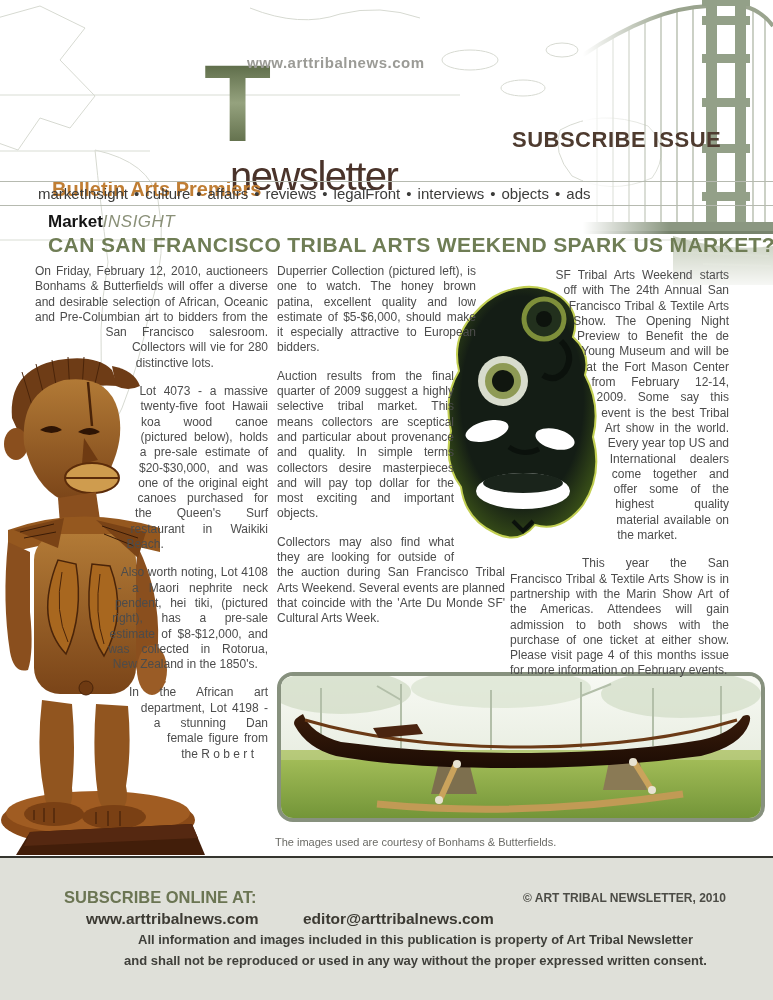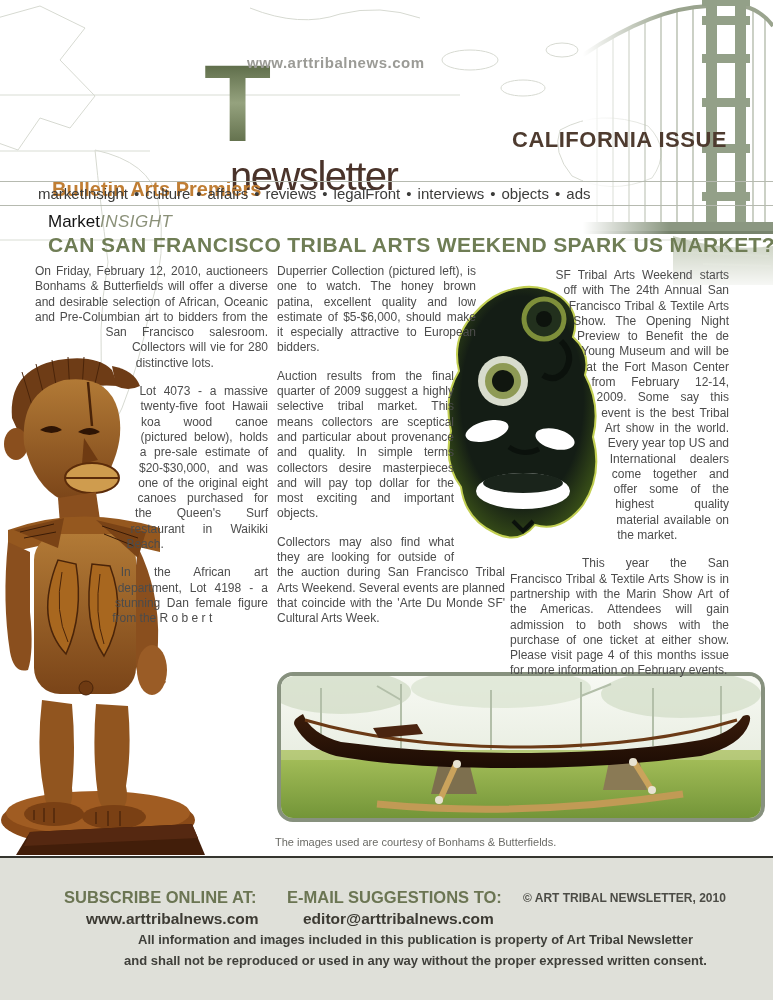--- a/index.html
+++ b/index.html
@@ -29,21 +29,21 @@
   .issue{position:absolute;left:512px;top:127px;font-size:22px;font-weight:bold;color:#4e3b2f;
          letter-spacing:.5px;z-index:2;}
 
   
   .nav{position:absolute;left:0;top:181px;width:773px;height:25px;box-sizing:border-box;
        border-top:1px solid #b6bab0;border-bottom:1px solid #b6bab0;display:flex;align-items:center;
        padding-left:38px;gap:6px;font-size:15px;color:#3c3c3a;z-index:2;}
   .nav .bullet{font-size:15px;color:#3c3c3a;}
 
   .mi{position:absolute;left:48px;top:212px;z-index:2;font-size:17px;}
-  .mi-b{font-weight:normal;color:#141414;}
+  .mi-b{font-weight:bold;color:#141414;}
   .mi-i{font-style:italic;color:#8a9078;letter-spacing:.5px;}
 
   .headline{position:absolute;left:48px;top:233px;font-size:21px;font-weight:bold;color:#6f7d55;
             letter-spacing:.4px;white-space:nowrap;z-index:2;}
 
   
   .col{position:absolute;font-size:12px;line-height:15.3px;color:#4c4c4c;text-align:justify;z-index:2;}
   .col p{margin:0 0 13px 0;}
   .c1{left:35px;top:264px;width:233px;}
   .c2{left:277px;top:264px;width:199px;}
@@ -147,21 +147,21 @@
       </g>
       <rect width="115" height="285" fill="url(#bfade)"></rect>
       <rect y="238" width="190" height="47" fill="url(#bfadeB)" opacity="0.85"></rect>
     </svg>
   </div>
 
   <div class="logo-t">T</div>
   <div class="logo-url">www.arttribalnews.com</div>
   <div class="logo-newsletter">newsletter</div>
   <div class="logo-tagline">Bulletin Arts Premiers</div>
-  <div class="issue">CALIFORNIA ISSUE</div>
+  <div class="issue">SUBSCRIBE ISSUE</div>
 
   <div class="nav">
     <span>marketInsight</span>
     <span class="bullet">•</span>
     <span>culture</span>
     <span class="bullet">•</span>
     <span>affairs</span>
     <span class="bullet">•</span>
     <span>reviews</span>
     <span class="bullet">•</span>
@@ -176,20 +176,21 @@
 
   <div class="mi">
     <span class="mi-b">Market</span><span class="mi-i">INSIGHT</span>
   </div>
   <div class="headline">CAN SAN FRANCISCO TRIBAL ARTS WEEKEND SPARK US MARKET?</div>
 
   <div class="col c1">
     <div class="sp-statue"></div>
     <p>On Friday, February 12, 2010, auctioneers Bonhams &amp; Butterfields will offer a diverse and desirable selection of African, Oceanic and Pre-Columbian art to bidders from the San Francisco salesroom.  Collectors will vie for 280 distinctive lots.</p>
     <p>Lot 4073 - a massive twenty-five foot Hawaii koa wood canoe (pictured below), holds a pre-sale estimate of $20-$30,000, and was one of the original eight canoes purchased for the Queen's Surf restaurant in Waikiki Beach.</p>
+    <p>Also worth noting, Lot 4108 - a Maori nephrite neck pendent, hei tiki, (pictured right), has a pre-sale estimate of $8-$12,000, and was collected in Rotorua, New Zealand in the 1850's.</p>
     <p>In the African art department, Lot 4198 - a stunning Dan female figure from the R o b e r t</p>
   </div>
 
   <div class="col c2">
     <div class="sp-right"></div>
     <p>Duperrier Collection (pictured left), is one to watch.  The honey brown patina, excellent quality and low estimate of $5-$6,000, should make it especially attractive to European bidders.</p>
     <p>Auction results from the final quarter of 2009 suggest a highly selective tribal market.  This means collectors are sceptical and particular about provenance and quality. In simple terms collectors desire masterpieces and will pay top dollar for the most exciting and important objects.</p>
     <p class="wide">Collectors may also find what they are looking for outside of the auction during San Francisco Tribal Arts Weekend. Several events are planned that coincide with the 'Arte Du Monde SF' Cultural Arts Week.</p>
   </div>
 
@@ -333,20 +334,19 @@
           <circle cx="371" cy="114" r="4"></circle>
       </g>
     </svg>
   </div>
 
   <div class="caption">The images used are courtesy of Bonhams &amp; Butterfields.</div>
 
   <div class="footer">
     <div class="f-sub-label">SUBSCRIBE ONLINE AT:</div>
     <div class="f-sub-url">www.arttribalnews.com</div>
-    <div class="f-em-label">E-MAIL SUGGESTIONS TO:</div>
     <div class="f-em-addr">editor@arttribalnews.com</div>
     <div class="f-copy">© ART TRIBAL NEWSLETTER, 2010</div>
     <div class="f-disc f-disc1">All information and images included in this publication is property of Art Tribal Newsletter</div>
     <div class="f-disc f-disc2">and shall not be reproduced or used in any way without the proper expressed written consent.</div>
   </div>
 
 </div>
 
 </body></html>

